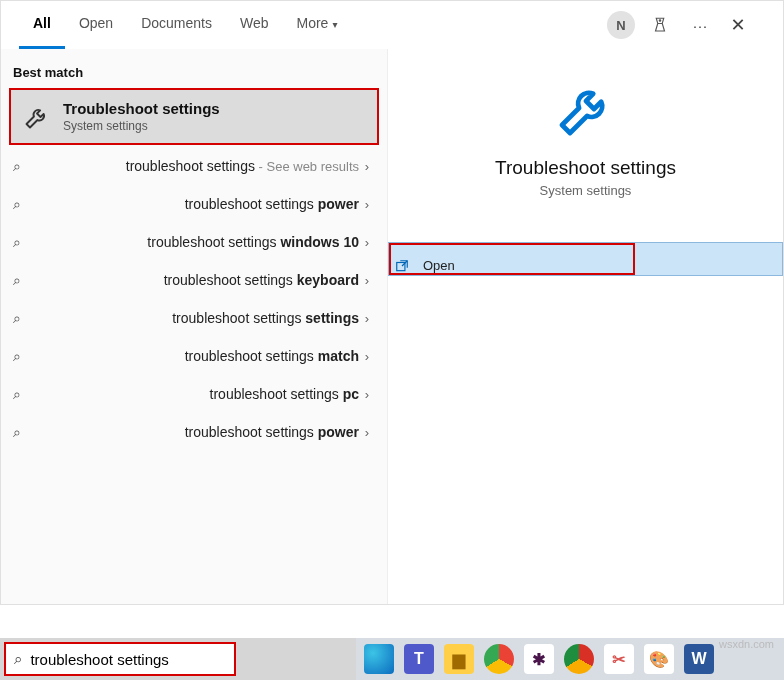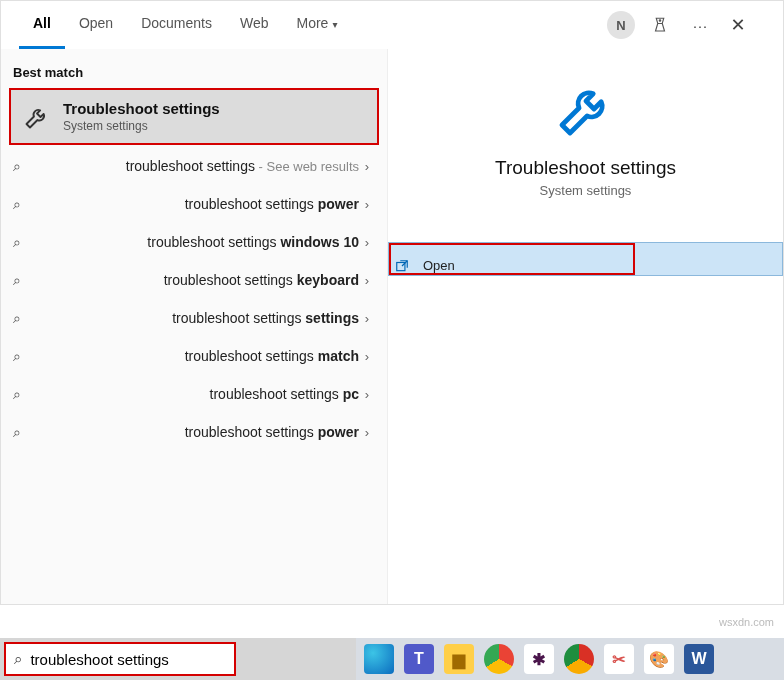--- a/index.html
+++ b/index.html
@@ -32,21 +32,21 @@
   .preview-sub { font-size: 13px; color: #666; margin-top: 4px; }
   .action-row { width: 100%; margin-top: 44px; height: 34px; background: #cce4f7; border: 1px solid #8bb8dc; display: flex; align-items: center; position: relative; }
   .open-btn { height: 100%; width: 246px; border: 2px solid #d40000; display: flex; align-items: flex-end; padding-left: 4px; gap: 14px; color: #222; font-size: 13px; cursor: pointer; }
   .open-btn .oicon { color: #0066b4; display: inline-flex; }
   .search-strip { position: absolute; left: 0; bottom: 0; width: 356px; height: 42px; background: #d6d6d6; padding: 4px; }
   .search-box { width: 232px; height: 34px; background: #fff; border: 2px solid #d40000; display: flex; align-items: center; padding: 0 8px; }
   .search-box .sicon { color: #444; font-size: 15px; margin-right: 8px; }
   .search-input { border: none; outline: none; font-size: 15px; flex: 1; font-family: inherit; }
   .taskbar { position: absolute; left: 356px; right: 0; bottom: 0; height: 42px; background: #d8dde4; display: flex; align-items: center; padding: 0 8px; gap: 10px; }
   .tb-icon { width: 30px; height: 30px; border-radius: 4px; display: flex; align-items: center; justify-content: center; font-size: 16px; font-weight: bold; color: #fff; }
-  .watermark { position: absolute; right: 10px; bottom: 52px; font-size: 11px; color: #bbb; }
+  .watermark { position: absolute; right: 10px; bottom: 30px; font-size: 11px; color: #bbb; }
   svg { display: block; }
 </style>
 </head>
 <body>
 
 <div class="panel">
   <div class="tabs">
     <div class="tab active">All</div>
     <div class="tab">Open</div>
     <div class="tab">Documents</div>

